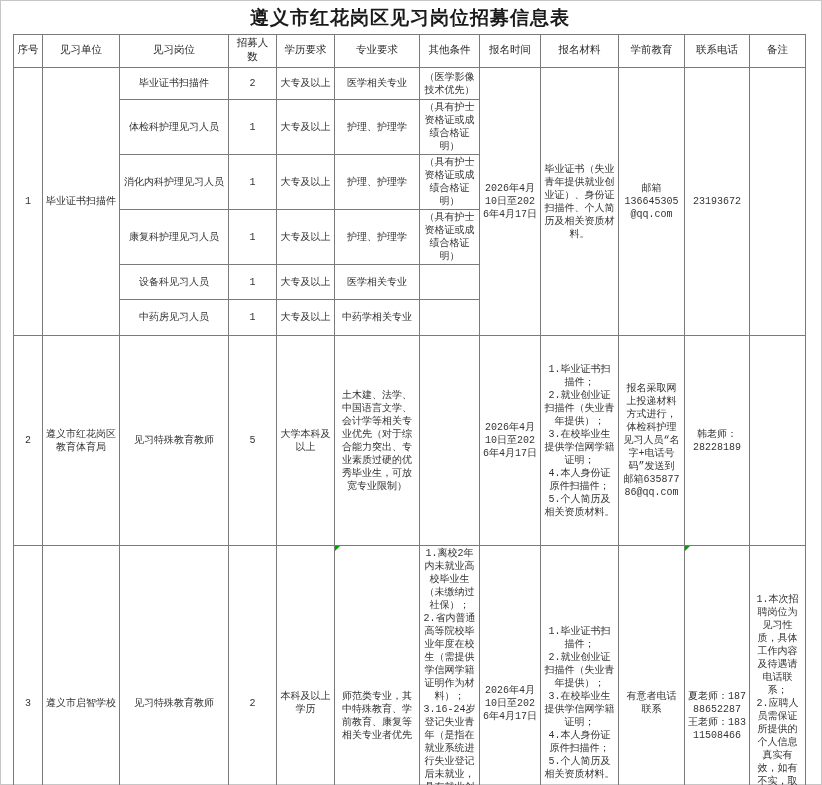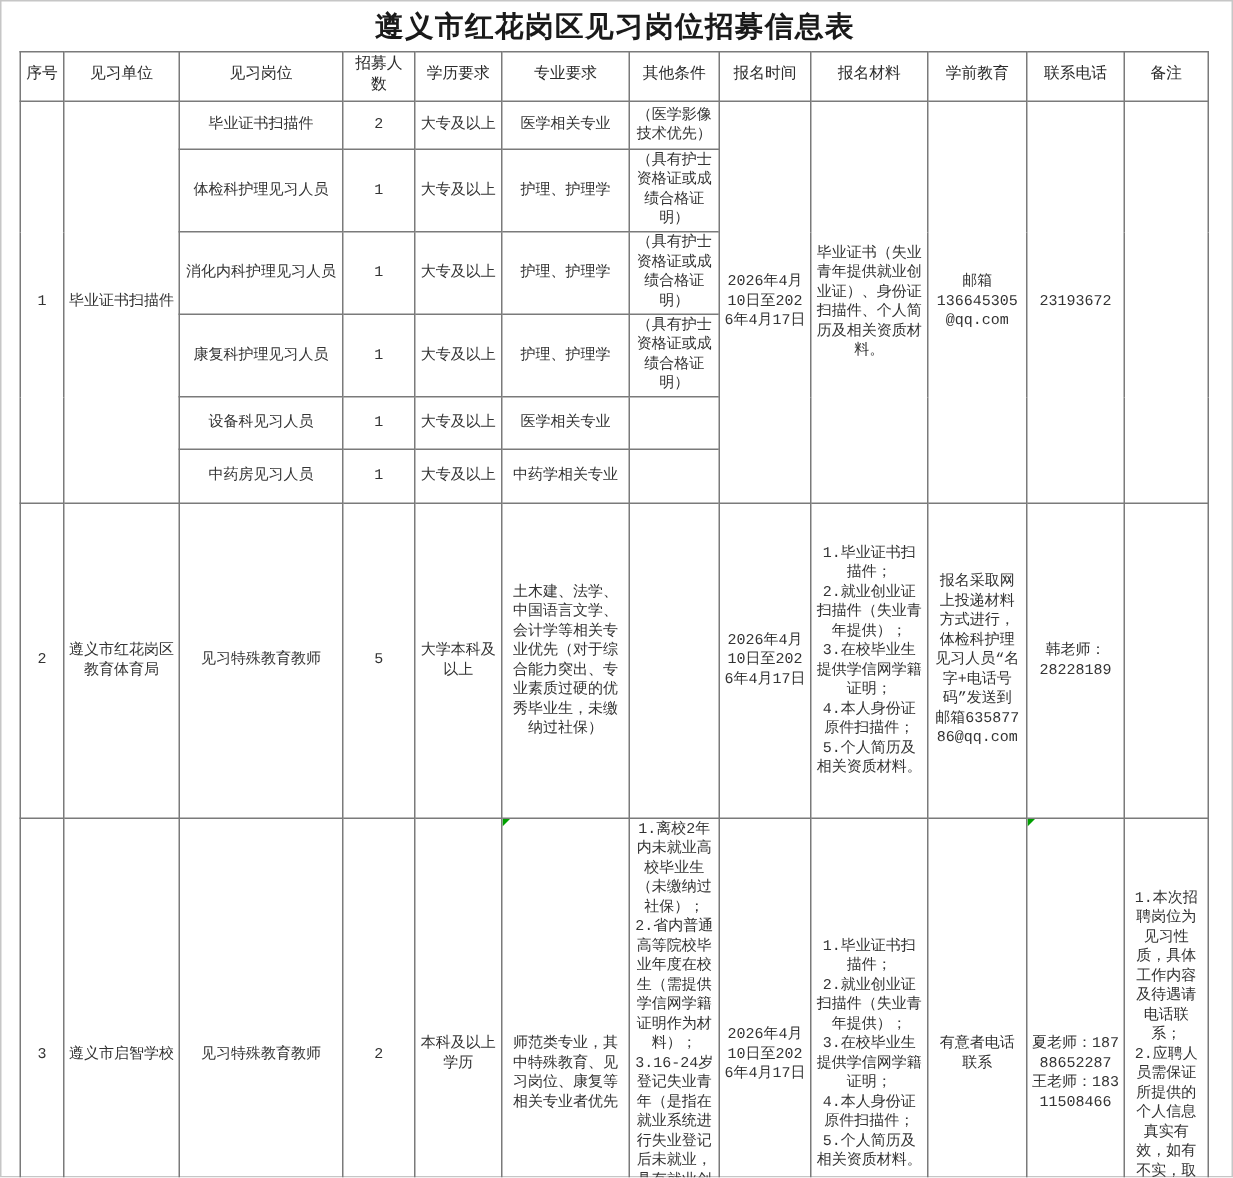--- a/index.html
+++ b/index.html
@@ -145,21 +145,21 @@
         <td>中药学相关专业</td>
         <td></td>
       </tr>
 
       <tr style="height:210px">
         <td>2</td>
         <td>遵义市红花岗区教育体育局</td>
         <td>见习特殊教育教师</td>
         <td>5</td>
         <td>大学本科及以上</td>
-        <td>土木建、法学、中国语言文学、会计学等相关专业优先（对于综合能力突出、专业素质过硬的优秀毕业生，未缴纳过社保）</td>
+        <td>土木建、法学、中国语言文学、会计学等相关专业优先（对于综合能力突出、专业素质过硬的优秀毕业生，可放宽专业限制）</td>
         <td></td>
         <td>2026年4月10日至2026年4月17日</td>
         <td>1.毕业证书扫描件；
 2.就业创业证扫描件（失业青年提供）；
 3.在校毕业生提供学信网学籍证明；
 4.本人身份证原件扫描件；
 5.个人简历及相关资质材料。</td>
         <td>报名采取网上投递材料方式进行，体检科护理见习人员“名字+电话号码”发送到 邮箱63587786@qq.com</td>
         <td>韩老师：
 28228189</td>
@@ -167,21 +167,21 @@
       </tr>
 
       <tr style="height:282px">
         <td>3</td>
         <td>遵义市启智学校</td>
         <td>见习特殊教育教师</td>
         <td>2</td>
         <td>本科及以上学历</td>
         <td>
           <span class="marker"></span>
-          <span>师范类专业，其中特殊教育、见习岗位、康复等相关专业者优先</span>
+          <span>师范类专业，其中特殊教育、学前教育、康复等相关专业者优先</span>
         </td>
         <td>1.离校2年内未就业高校毕业生（未缴纳过社保）；
 2.省内普通高等院校毕业年度在校生（需提供学信网学籍证明作为材料）；
 3.16-24岁登记失业青年（是指在就业系统进行失业登记后未就业，具有就业创业证）。
 4.职业资格：持有小学及以上教师资格证。</td>
         <td>2026年4月10日至2026年4月17日</td>
         <td>1.毕业证书扫描件；
 2.就业创业证扫描件（失业青年提供）；
 3.在校毕业生提供学信网学籍证明；
 4.本人身份证原件扫描件；

